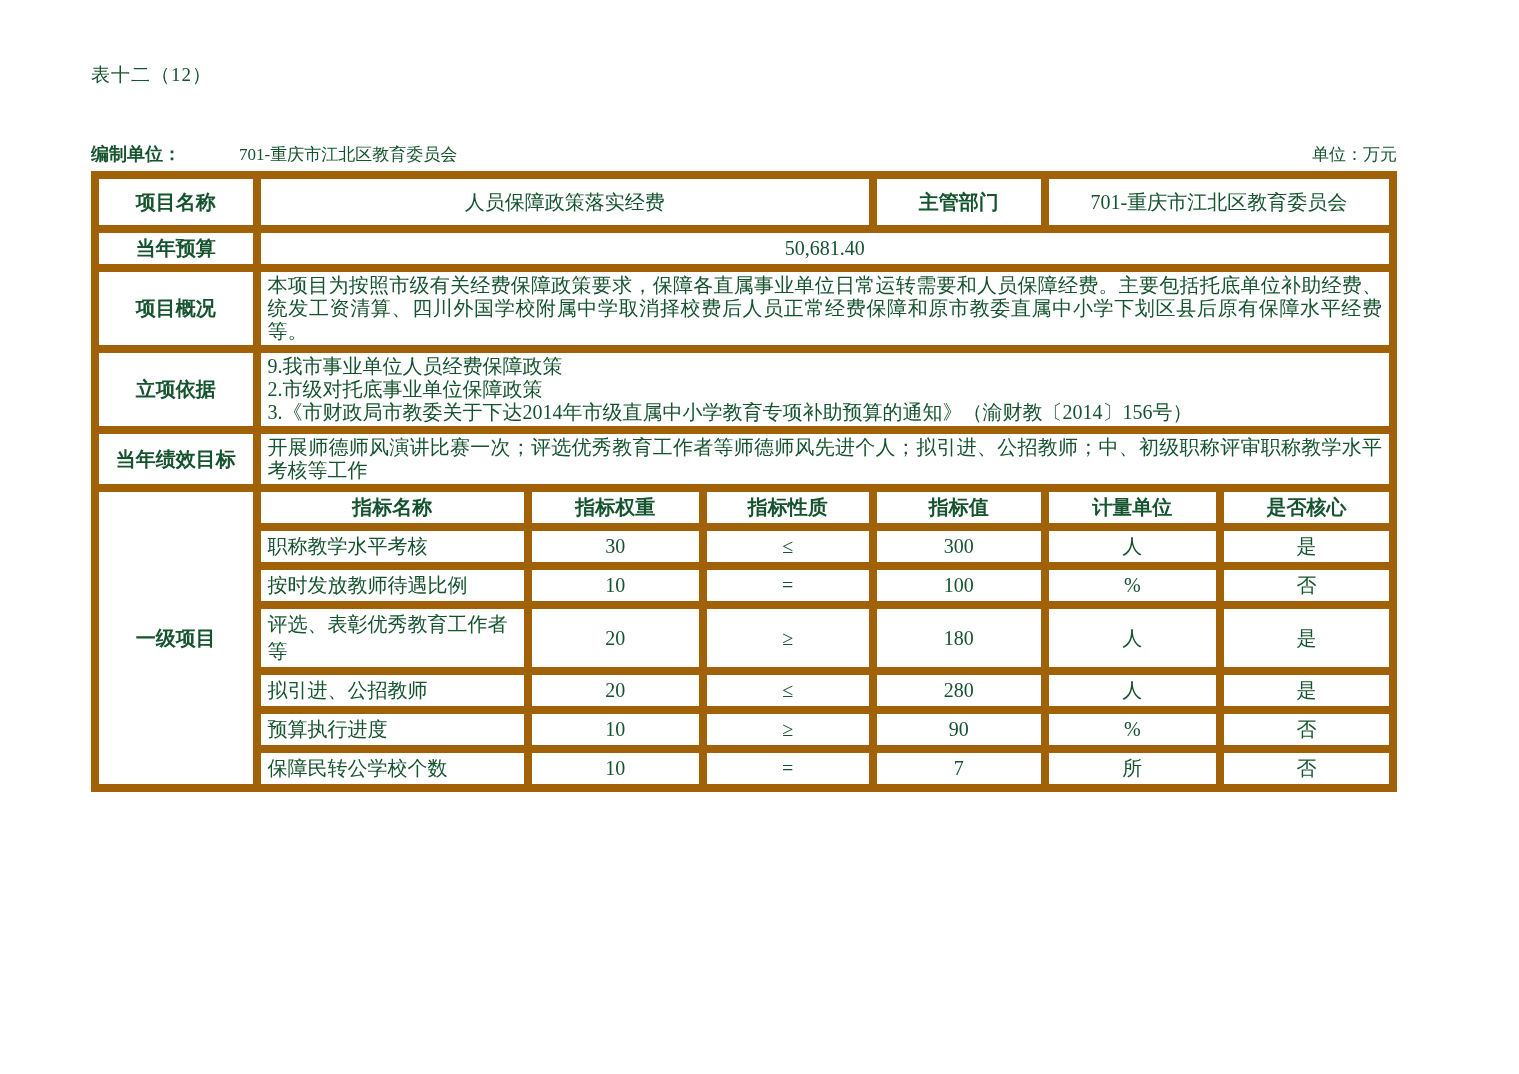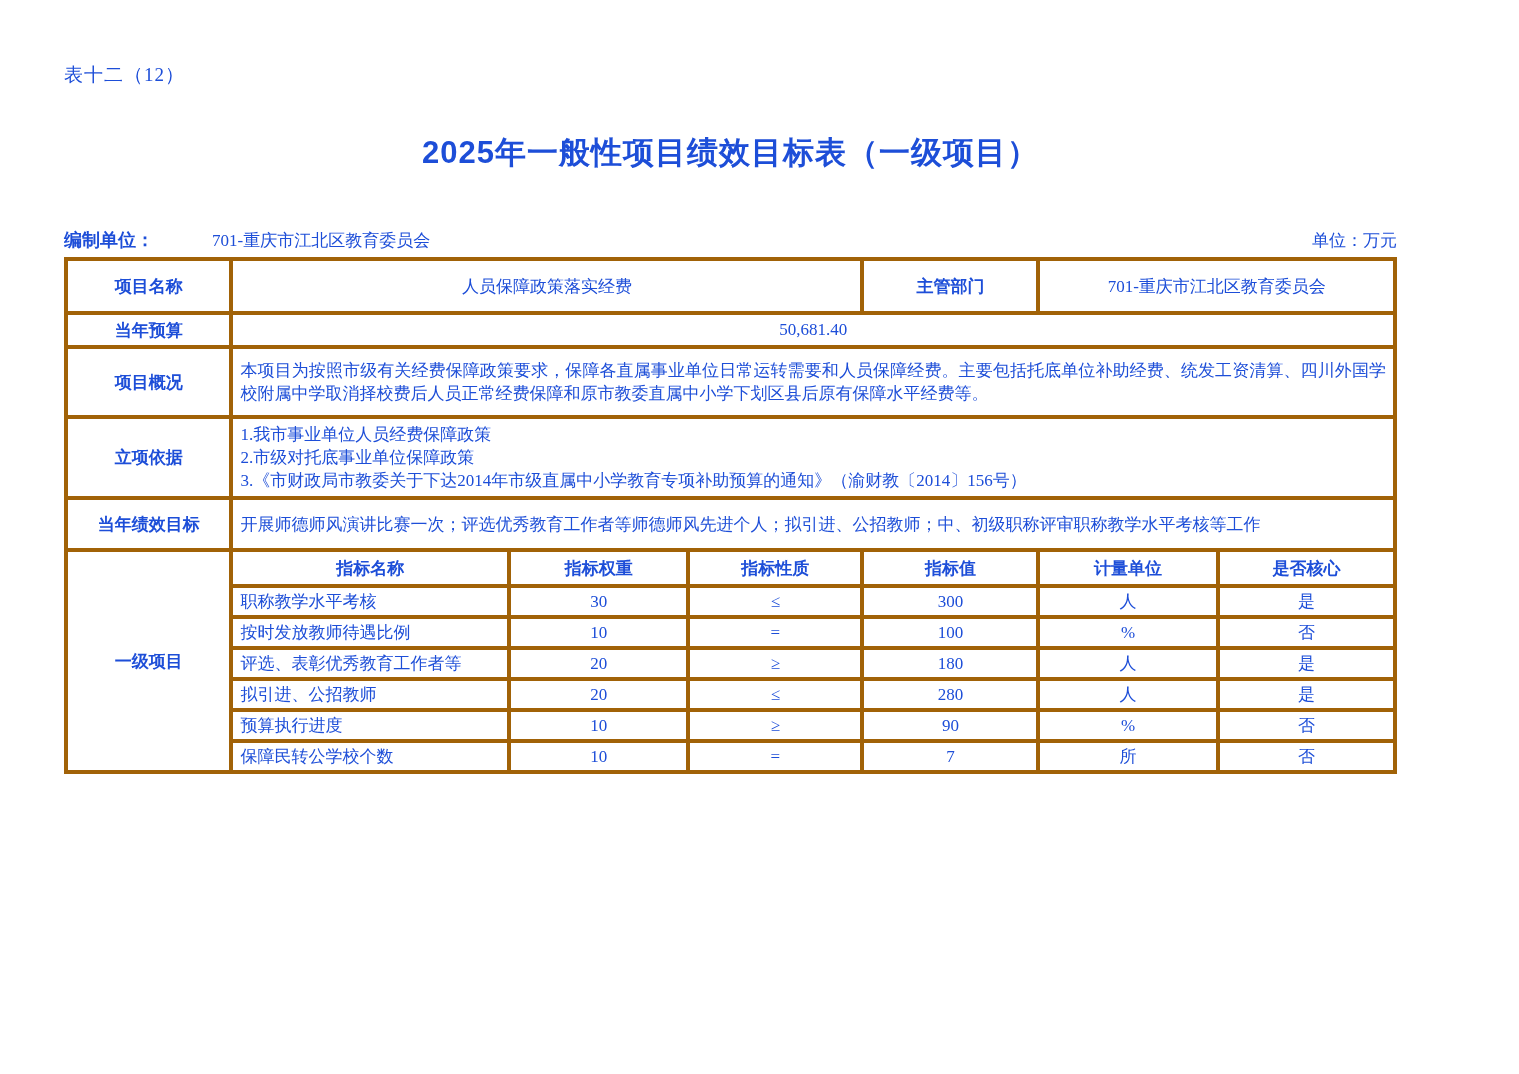--- a/index.html
+++ b/index.html
@@ -1,18 +1,18 @@
 <!DOCTYPE html>
 <html><head>
 <meta charset="utf-8">
 <style>
   html,body{margin:0;padding:0;background:#ffffff;}
   .page{
-    width:1519px;height:1074px;background:#ffffff;color:#1d4ed8;
-    box-sizing:border-box;padding:62px 122px 0 64px;
+    width:1519px;height:1074px;background:#ffffff;color:#14532d;
+    box-sizing:border-box;padding:62px 122px 0 91px;
     font-family:"Liberation Serif","DejaVu Serif",serif;
     position:relative;overflow:hidden;
   }
   .corner{font-size:19px;letter-spacing:1px;}
   .doc-title{
     text-align:center;font-size:31px;font-weight:bold;
     font-family:"Liberation Sans","DejaVu Sans",sans-serif;
     margin-top:44px;letter-spacing:1px;
   }
   .meta-row{
@@ -23,21 +23,21 @@
     font-weight:bold;font-size:18px;
     font-family:"Liberation Sans","DejaVu Sans",sans-serif;
   }
   .meta-value{margin-left:58px;}
   .unit-note{margin-left:auto;}
   table.main{
     border-collapse:collapse;width:100%;table-layout:fixed;
     border:3px solid #000;
   }
   table.main td{
-    border:4px solid #a16207;font-size:17px;vertical-align:middle;
+    border:8px solid #a16207;font-size:20px;vertical-align:middle;
     padding:2px 7px;box-sizing:border-box;word-break:break-all;
   }
   td.lbl{
     font-weight:bold;text-align:center;font-size:17px;padding:2px 3px;
     font-family:"Liberation Sans","DejaVu Sans",sans-serif;
   }
   td.hdr{
     font-weight:bold;text-align:center;font-size:17px;
     font-family:"Liberation Sans","DejaVu Sans",sans-serif;
   }
@@ -49,21 +49,20 @@
   tr.h4{height:81px;} tr.h5{height:52px;}
   tr.hh{height:36px;} tr.hr{height:26px;}
 </style>
 </head>
 <body>
 
 <div class="page">
 
   <div class="corner">表十二（12）</div>
 
-  <div class="doc-title">2025年一般性项目绩效目标表（一级项目）</div>
 
   <div class="meta-row">
     <span class="meta-label">编制单位：</span>
     <span class="meta-value">701-重庆市江北区教育委员会</span>
     <span class="unit-note">单位：万元</span>
   </div>
 
   <table class="main">
     <colgroup>
       <col style="width:155px">
@@ -89,21 +88,21 @@
     </tr>
 
     <tr class="h3">
       <td class="lbl">项目概况</td>
       <td class="lft just" colspan="6">本项目为按照市级有关经费保障政策要求，保障各直属事业单位日常运转需要和人员保障经费。主要包括托底单位补助经费、统发工资清算、四川外国学校附属中学取消择校费后人员正常经费保障和原市教委直属中小学下划区县后原有保障水平经费等。</td>
     </tr>
 
     <tr class="h4">
       <td class="lbl">立项依据</td>
       <td class="lft lines" colspan="6">
-        <div>1.我市事业单位人员经费保障政策</div>
+        <div>9.我市事业单位人员经费保障政策</div>
         <div>2.市级对托底事业单位保障政策</div>
         <div>3.《市财政局市教委关于下达2014年市级直属中小学教育专项补助预算的通知》（渝财教〔2014〕156号）</div>
       </td>
     </tr>
 
     <tr class="h5">
       <td class="lbl">当年绩效目标</td>
       <td class="lft just" colspan="6">开展师德师风演讲比赛一次；评选优秀教育工作者等师德师风先进个人；拟引进、公招教师；中、初级职称评审职称教学水平考核等工作</td>
     </tr>
 

